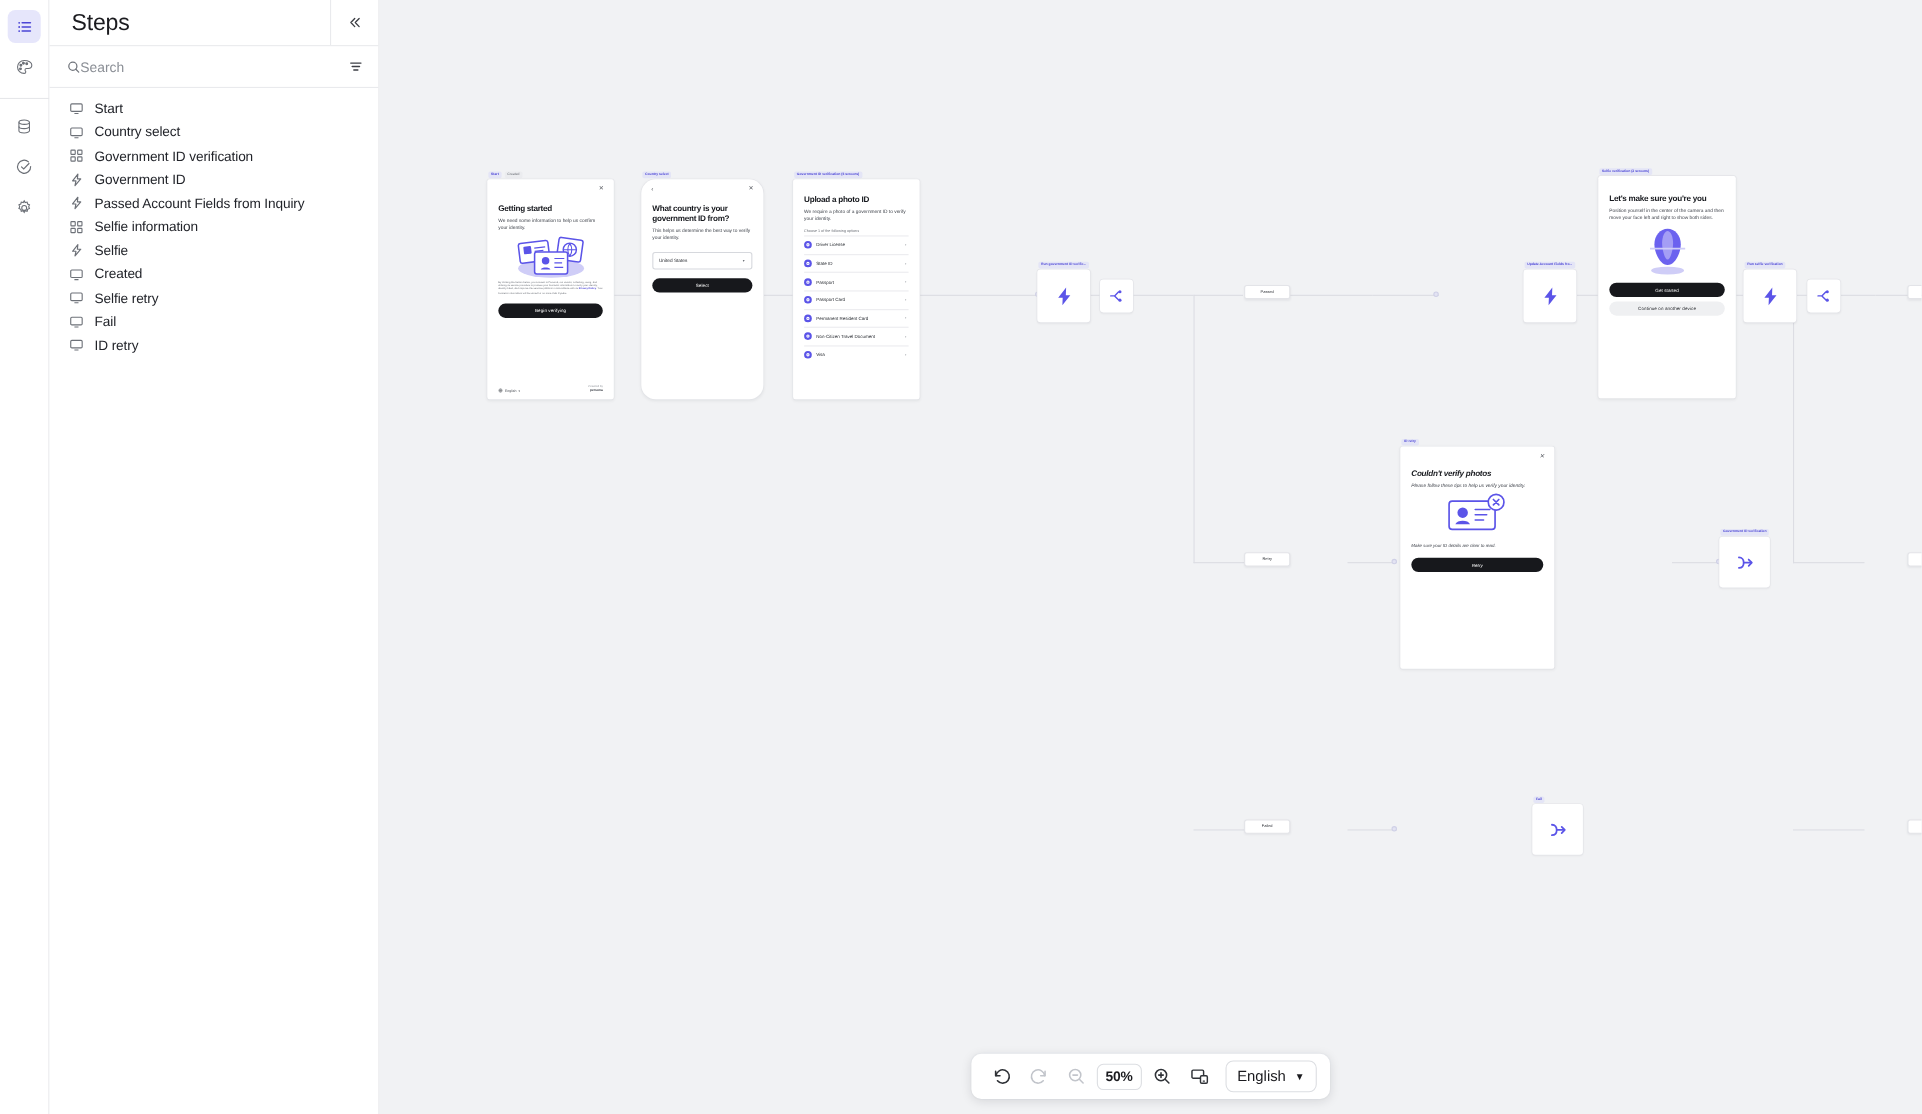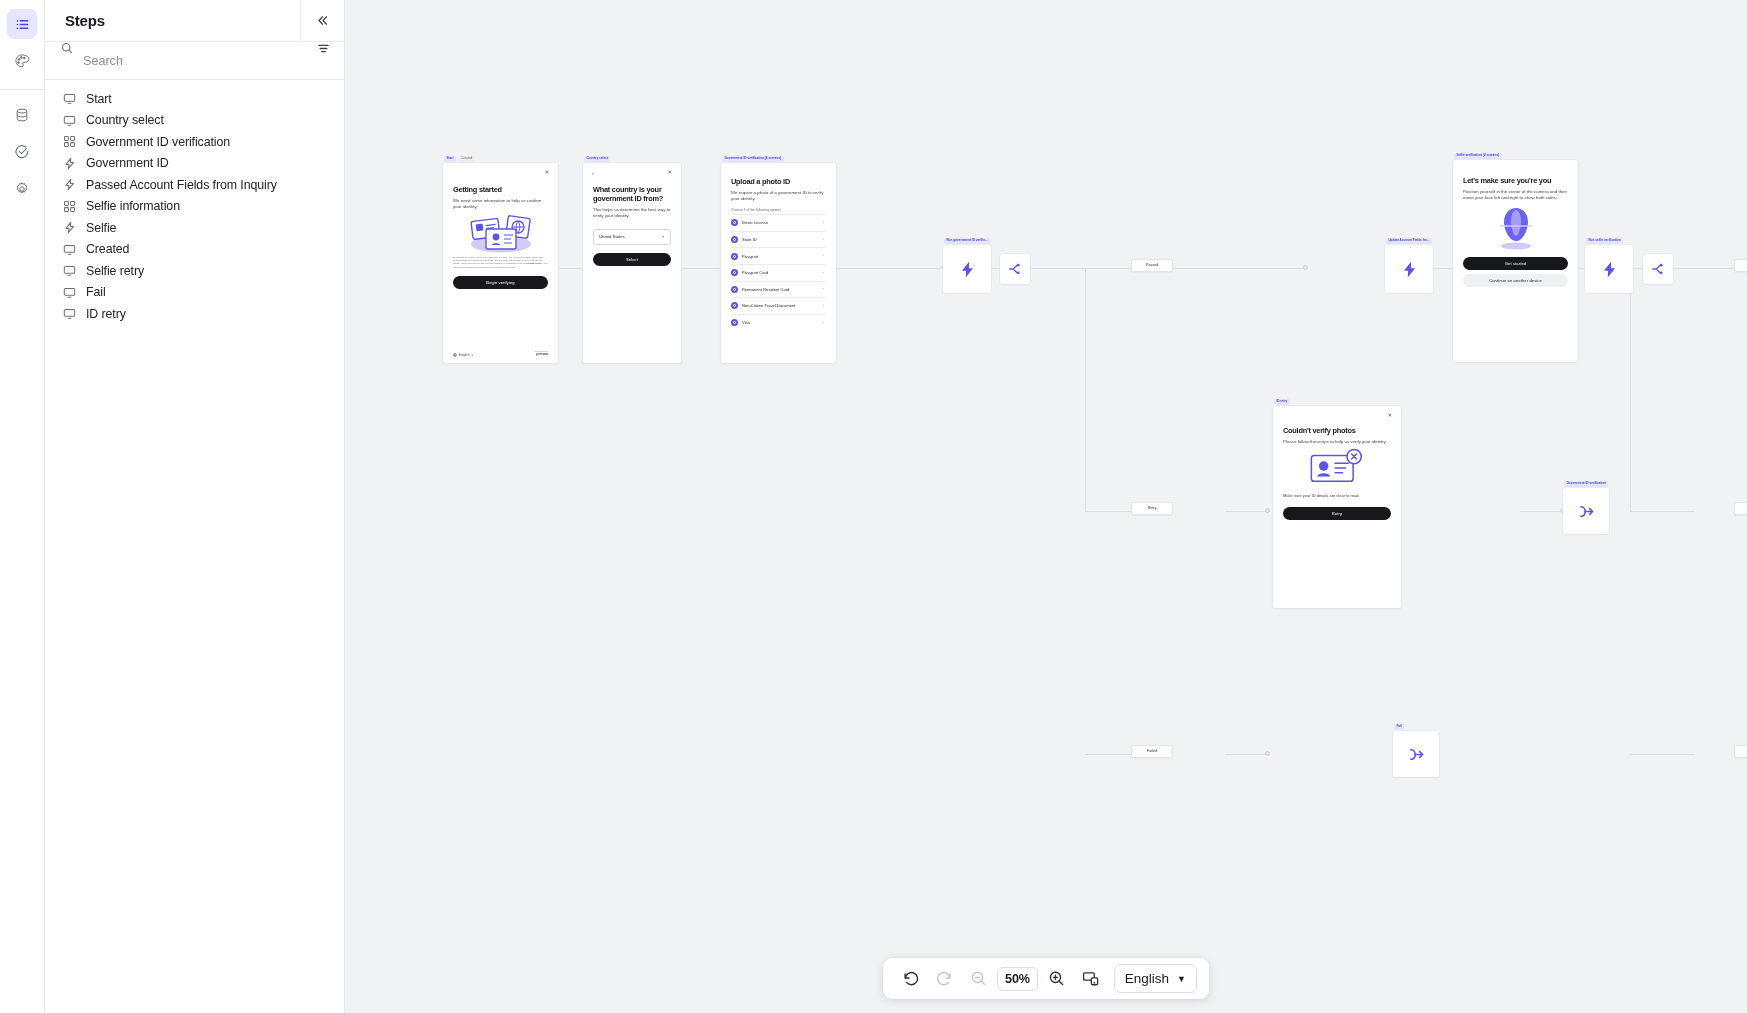--- a/index.html
+++ b/index.html
@@ -33,29 +33,29 @@
   
   .panel {
     width: 300px; flex: 0 0 300px; height: 100%;
     background: #fff; border-right: 1px solid #e6e7ea;
     display: flex; flex-direction: column;
   }
   .panel-head {
     height: 42px; display: flex; align-items: center;
     border-bottom: 1px solid #e9eaed;
   }
-  .panel-title { flex: 1; padding-left: 20px; font-size: 15px; font-weight: 700; letter-spacing: -.2px; }
+  .panel-title { flex: 1; padding-left: 20px; font-size: 21px; font-weight: 400; letter-spacing: -.2px; }
   .collapse-btn {
     width: 44px; height: 41px; border-left: 1px solid #e9eaed;
     display: flex; align-items: center; justify-content: center;
     color: #3d3f45; cursor: pointer;
   }
   .search-row {
-    height: 38px; display: flex; 
-    border-bottom: 1px solid #e9eaed; padding: 0 14px 0 16px; gap: 10px;
+    height: 38px; display: flex; align-items: center;
+    border-bottom: 1px solid #e9eaed; padding: 0 14px 0 16px; 
   }
   .search-row .si { color: #72767d; display: flex; }
   .search-input {
     flex: 1; border: 0; outline: 0; font-size: 12.6px;
     font-family: inherit; color: #1b1b1f; background: transparent;
   }
   .search-input::placeholder { color: #8b8f96; }
   .filter-btn { color: #3d3f45; display: flex; cursor: pointer; }
   .steps { padding: 8px 0 0 0; overflow-y: auto; }
   .step {
@@ -434,21 +434,21 @@
             <b>persona</b>
           </div>
         </div>
       </div>
     </div>
 
     <div class="node" style="left:238px; top:163px; width:115px; height:200px;">
       <div class="badge">
         <span class="nm">Country select</span>
       </div>
-      <div class="screen" style="width:98px;height:200px;">
+      <div class="screen" style="width:111px;height:200px;border-radius:13px;">
         <div class="sc-back">‹</div>
         <div class="sc-x">✕</div>
         <div class="sc-pad" style="padding-top:22px;">
           <div class="sc-h">What country is your government ID from?</div>
           <div class="sc-p">This helps us determine the best way to verify your identity.</div>
           <div class="sc-select" style="margin-top:10px;">
             <span>United States</span>
             <span class="car">▾</span>
           </div>
           <div class="sc-btn" style="margin-top:8px;">Select</div>
@@ -598,21 +598,21 @@
     </div>
 
     <div class="edge-lbl" style="left:1389px; top:259px;">Passed</div>
 
     <div class="edge-lbl" style="left:786px; top:502px;">Retry</div>
 
     <div class="node" style="left:928px; top:406px; width:120px; height:202px;">
       <div class="badge">
         <span class="nm">ID retry</span>
       </div>
-      <div class="screen" style="width:128px;height:202px;">
+      <div class="screen" style="width:140px;height:202px;font-style:italic;">
         <div class="sc-x">✕</div>
         <div class="sc-pad" style="padding-top:20px;">
           <div class="sc-h">Couldn't verify photos</div>
           <div class="sc-p">Please follow these tips to help us verify your identity.</div>
           <div style="height:44px;display:flex;align-items:center;justify-content:center;">
             <svg width="60" height="38" viewBox="0 0 62 40" fill="none">
               <rect x="4" y="8" width="44" height="27" rx="3" fill="#fff" stroke="#5b54e8" stroke-width="1.6"></rect>
               <circle cx="17" cy="19" r="5" fill="#5b54e8"></circle>
               <path d="M10 30c1.6-4.4 12.4-4.4 14 0" fill="#5b54e8"></path>
               <path d="M29 16h14M29 21h11M29 26h8" stroke="#5b54e8" stroke-width="1.5" stroke-linecap="round"></path>

